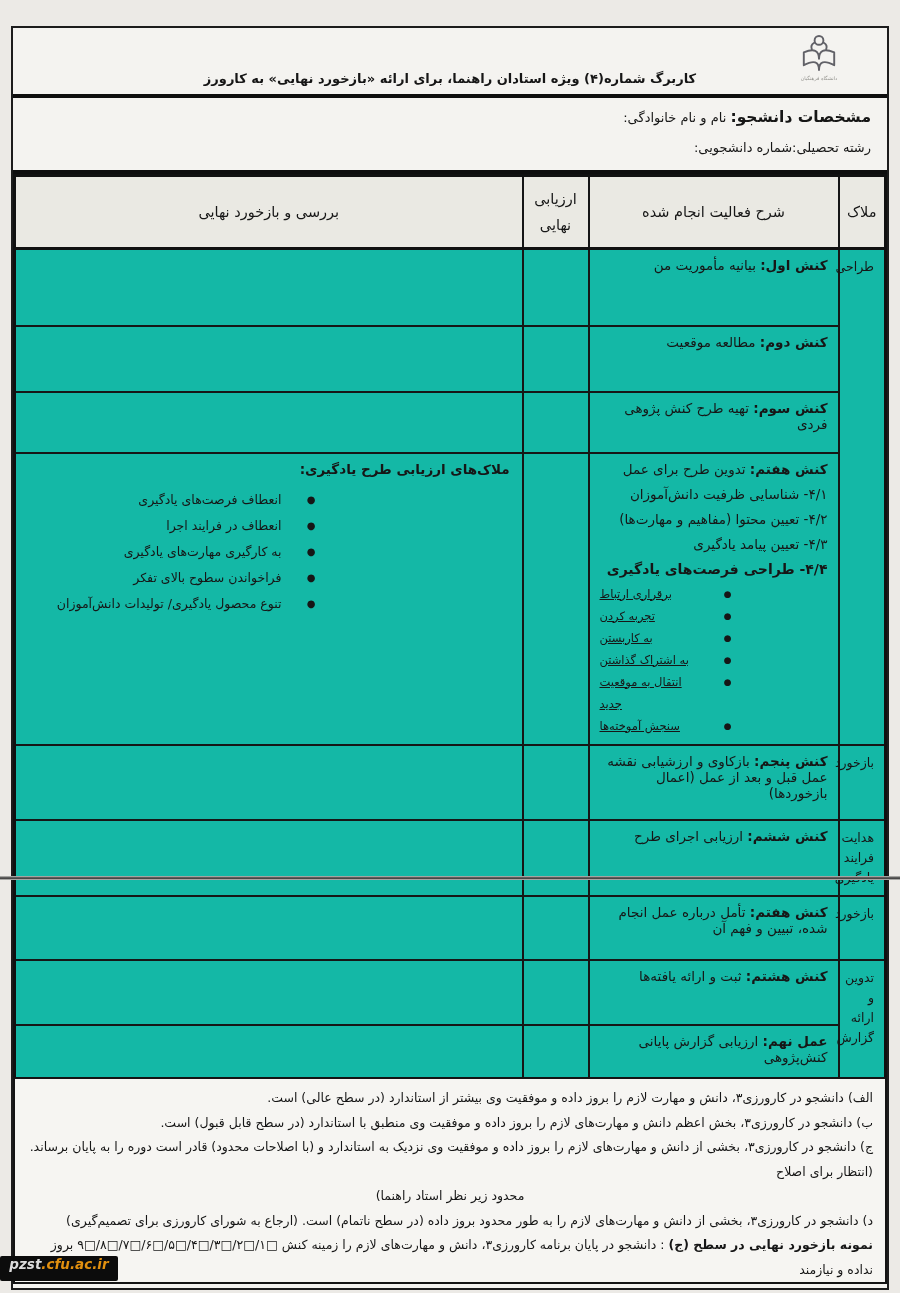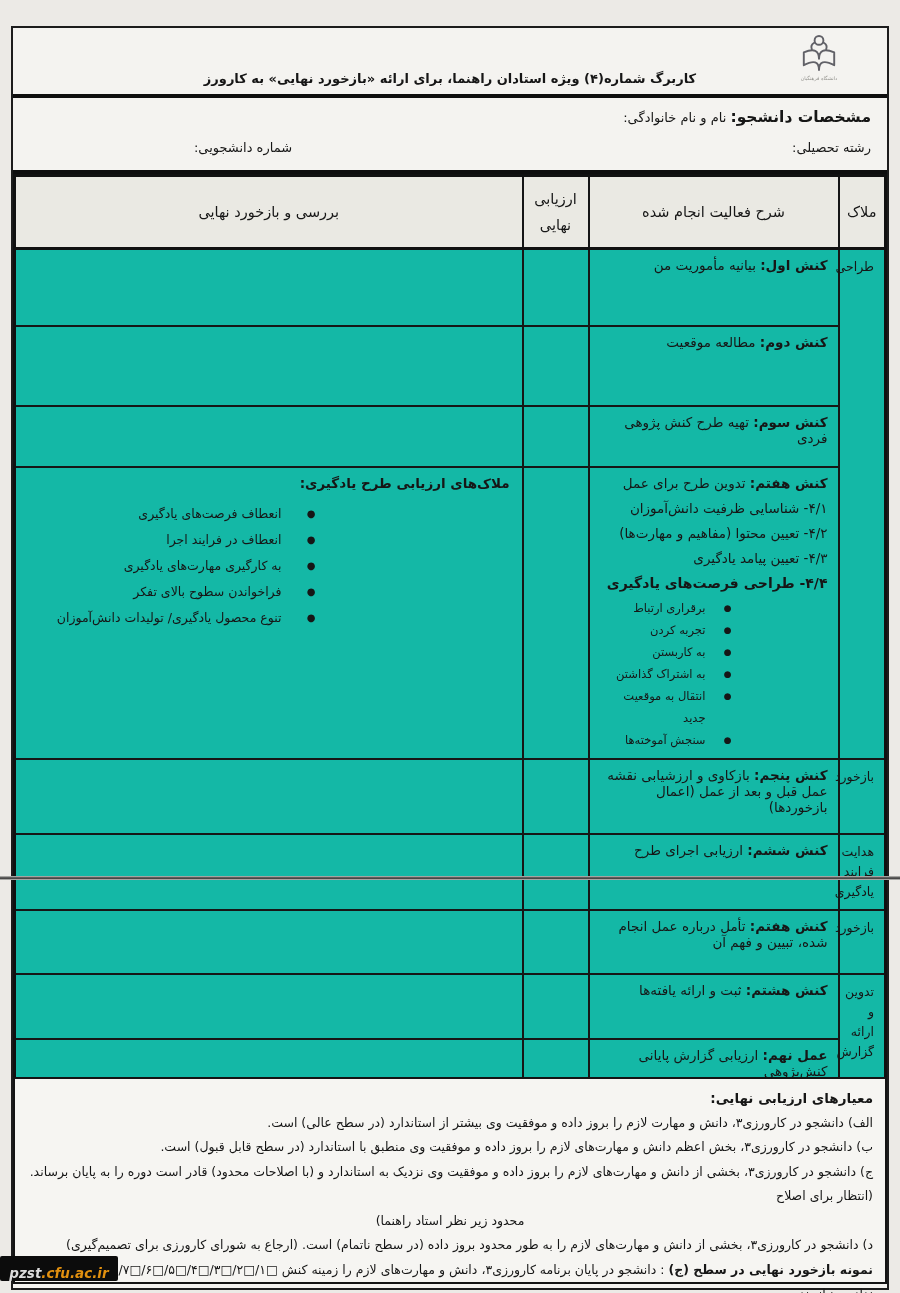--- a/index.html
+++ b/index.html
@@ -23,21 +23,21 @@
   .logo{position:absolute;top:5px;right:42px;width:52px;height:58px;opacity:.8;text-align:center;}
   .logo svg{display:block;margin:0 auto;}
   .logo-caption{font-size:5px;color:#7a7a74;direction:rtl;line-height:6px;}
   .divider{position:absolute;left:0;right:0;height:4px;background:#0e0e0e;}
   
   .student-block{position:absolute;top:70px;left:0;right:0;height:80px;direction:rtl;padding:10px 16px 0 16px;box-sizing:border-box;}
   .student-line1{font-size:13px;}
   .student-line1 .big{font-weight:bold;font-size:15.5px;}
   .student-line2{margin-top:14px;font-size:13px;display:flex;direction:rtl;}
   .student-line2 .field{margin-left:0;}
-  .student-line2 .sid{margin-right:500px;}
+  .student-line2 .sid{}
   
   table.main{
     position:absolute;top:146px;left:0;right:0;width:874px;
     border-collapse:collapse;direction:rtl;table-layout:fixed;
     font-size:13.5px;
   }
   table.main td{
     border:2px solid #161616;vertical-align:top;padding:7px 10px;
     text-align:right;box-sizing:border-box;background:#14b8a6;
   }
@@ -50,22 +50,22 @@
     width:47px;text-align:center;vertical-align:middle;
     font-size:12.5px;padding:4px 3px;line-height:20px;
   }
   td.shade{background:#e1e0da;}
   .lead{font-weight:bold;}
   .just{text-align:justify;text-align-last:right;}
   .subline{margin-top:9px;direction:rtl;}
   .subline.b{font-weight:bold;font-size:14px;}
   ul.dots{margin:6px 0 0 0;padding:0 96px 0 0;list-style:none;direction:rtl;}
   ul.dots li{
-    position:relative;font-size:11.5px;line-height:22px;text-align:right;
-    padding-right:26px;max-width:150px;
+    position:relative;font-size:11.5px;line-height:22px;text-align:left;
+    padding-right:26px;max-width:150px;text-decoration:underline;
   }
   ul.dots li::before{content:"●";position:absolute;right:0;top:0;font-size:9px;}
   ul.dots2{margin:10px 0 0 0;padding:0 190px 0 0;list-style:none;direction:rtl;}
   ul.dots2 li{
     position:relative;font-size:12.5px;line-height:26px;text-align:right;
     padding-right:40px;
   }
   ul.dots2 li::before{content:"●";position:absolute;right:6px;top:0;font-size:10px;}
   .crit-title{font-weight:bold;font-size:13.5px;direction:rtl;text-align:right;padding-right:2px;}
   .eval-hdr div{line-height:26px;}
@@ -78,21 +78,21 @@
   .notes-box .nt{font-weight:bold;font-size:13.5px;}
   .notes-box .center{text-align:center;}
   .notes-box .blead{font-weight:bold;}
   
   .fold-line{
     position:absolute;left:0;top:876px;width:900px;height:4px;
     background:linear-gradient(to bottom,#c8c8c4,#2b2b2b 55%,#d6d6d2);
   }
   .watermark{
     position:absolute;left:0;top:1256px;width:118px;height:25px;
-    background:#0c0c0c;display:flex;align-items:flex-end;justify-content:center;
+    background:#0c0c0c;display:flex;align-items:flex-start;justify-content:center;
     font-style:italic;font-weight:bold;font-size:13.5px;border-radius:2px;
   }
   .wm-prefix{color:#dcdcdc;}
   .wm-suffix{color:#e2900f;}
 </style>
 </head>
 <body>
 
 <div class="page">
 
@@ -139,21 +139,21 @@
       <td>بررسی و بازخورد نهایی</td>
     </tr>
 
     <tr style="height:77px;">
       <td class="milak" rowspan="4">طراحی</td>
       <td><span class="lead">کنش اول:</span><span> بیانیه مأموریت من</span></td>
       <td></td>
       <td></td>
     </tr>
 
-    <tr style="height:80px;">
+    <tr style="height:66px;">
       <td><span class="lead">کنش دوم:</span><span> مطالعه موقعیت</span></td>
       <td></td>
       <td></td>
     </tr>
 
     <tr style="height:61px;">
       <td class="just"><span class="lead">کنش سوم:</span><span> تهیه طرح کنش پژوهی فردی</span></td>
       <td></td>
       <td></td>
     </tr>
@@ -217,21 +217,20 @@
 
     <tr style="height:57px;">
       <td class="just"><span class="lead">عمل نهم:</span><span> ارزیابی گزارش پایانی کنش‌پژوهی</span></td>
       <td></td>
       <td></td>
     </tr>
   </tbody>
     </table>
 
   <div class="notes-box">
-    <div class="nt">معیارهای ارزیابی نهایی:</div>
     <div>الف) دانشجو در کارورزی۳، دانش و مهارت لازم را بروز داده و موفقیت وی بیشتر از استاندارد (در سطح عالی) است.</div>
     <div>ب) دانشجو در کارورزی۳، بخش اعظم دانش و مهارت‌های لازم را بروز داده و موفقیت وی منطبق با استاندارد (در سطح قابل قبول) است.</div>
     <div>ج) دانشجو در کارورزی۳، بخشی از دانش و مهارت‌های لازم را بروز داده و موفقیت وی نزدیک به استاندارد و (با اصلاحات محدود) قادر است دوره را به پایان برساند. (انتظار برای اصلاح</div>
     <div class="center">محدود زیر نظر استاد راهنما)</div>
     <div>د) دانشجو در کارورزی۳، بخشی از دانش و مهارت‌های لازم را به طور محدود بروز داده (در سطح ناتمام) است. (ارجاع به شورای کارورزی برای تصمیم‌گیری)</div>
     <div><span class="blead">نمونه بازخورد نهایی در سطح (ج)</span><span> : دانشجو در پایان برنامه کارورزی۳، دانش و مهارت‌های لازم را زمینه کنش □۱/□۲/□۳/□۴/□۵/□۶/□۷/□۸/□۹ بروز نداده و نیازمند</span></div>
 
   </div>
 
 </div>

